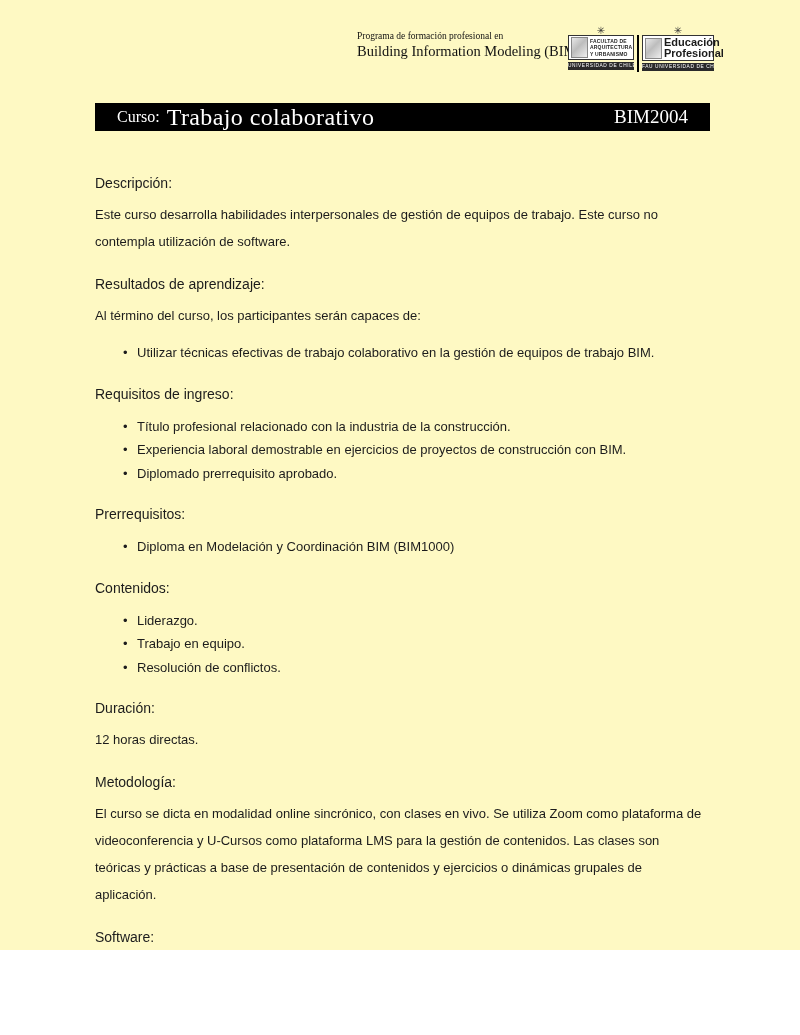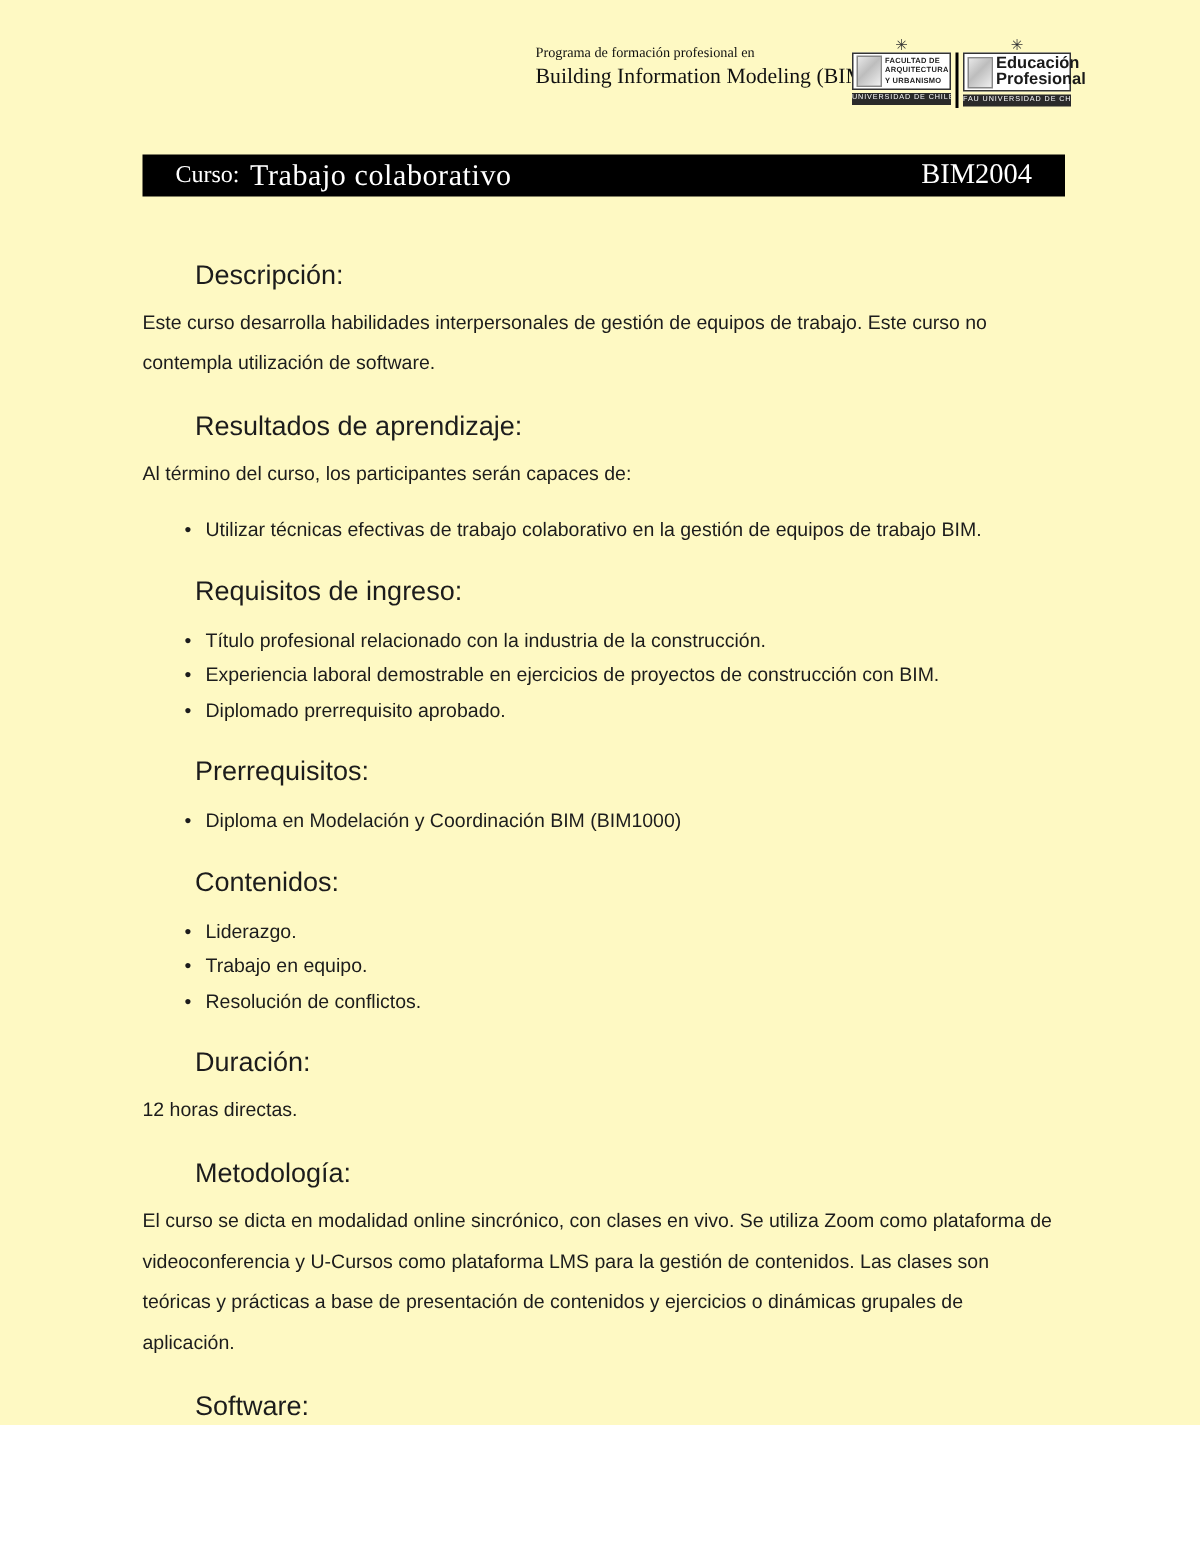--- a/index.html
+++ b/index.html
@@ -31,26 +31,26 @@
   .ep-text { font-size:11px; font-weight:bold; line-height:11px; text-align:left; padding-left:2px; color:#1a1a1a; }
 
   
   .title-bar {
     position:absolute; top:103px; left:95px; width:615px; height:28px;
     background:#000; color:#fff; box-sizing:border-box;
     display:flex; align-items:center; padding:0 22px;
     font-family:"Liberation Serif", serif;
   }
   .title-bar .prefix { font-size:16px; margin-right:7px; }
-  .title-bar .title  { font-size:20px; letter-spacing:0.4px; white-space:nowrap; }
+  .title-bar .title  { font-size:24px; letter-spacing:0.4px; white-space:nowrap; }
   .title-bar .code   { margin-left:auto; font-size:19px; }
 
   
   .doc-body { position:absolute; top:131px; left:95px; width:612px; }
-  .section .heading { font-size:18px; line-height:18px; margin-top:20px;margin-left:35px; }
+  .section .heading { font-size:14px; line-height:18px; margin-top:20px; }
   .section:first-child .heading { margin-top:43px; }
   .section p { margin:9px 0 0 0; font-size:13px; line-height:27px; }
   .section ul { margin:12px 0 0 0; padding:0; list-style:none; }
   .section li { position:relative; padding-left:42px; font-size:13px; line-height:23.5px; }
   .section li::before { content:"\2022"; position:absolute; left:28px; top:0; font-size:13px; }
 
   
   .next-page-bar { position:absolute; top:1017px; left:95px; width:615px; height:10px; background:#000; }
 </style>
 </head>

